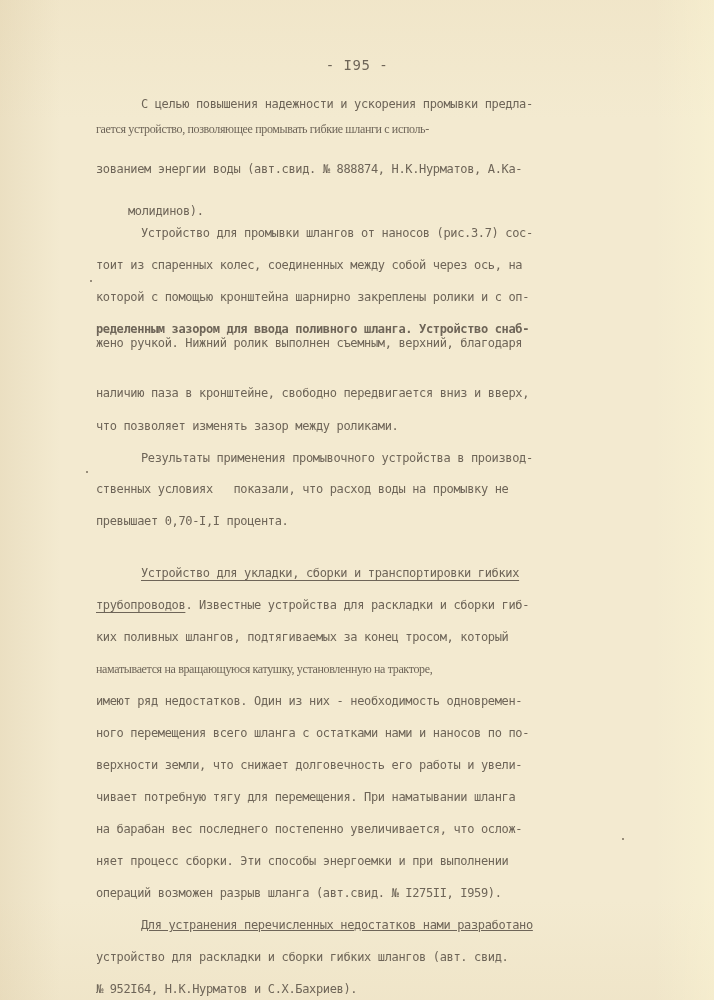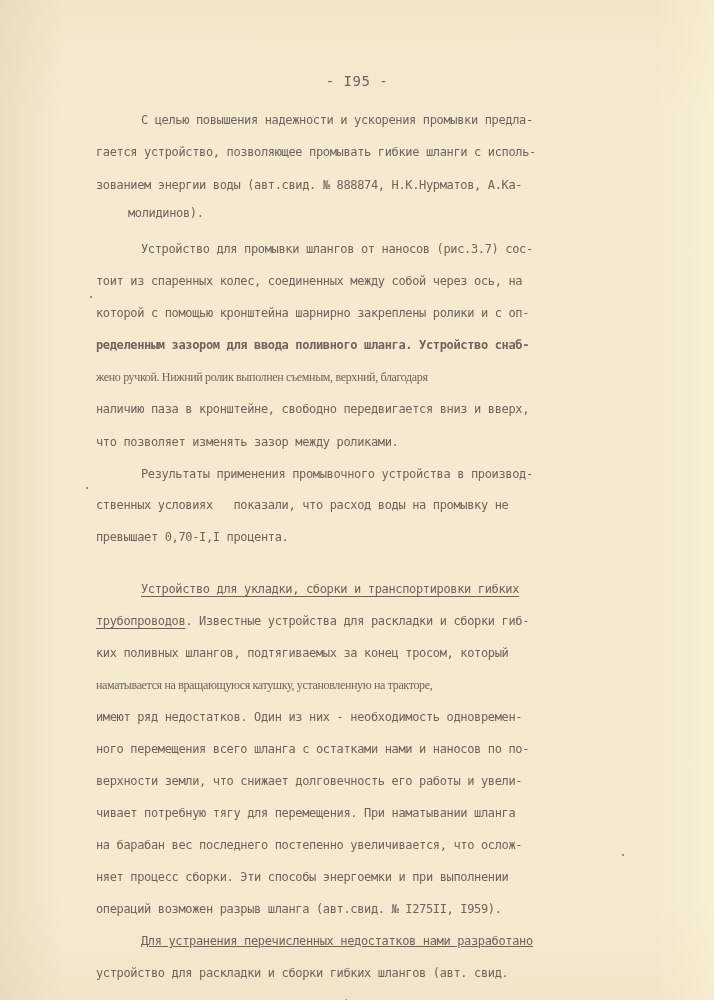--- a/index.html
+++ b/index.html
@@ -17,21 +17,20 @@
       overflow: hidden;
       font-family: "DejaVu Sans Mono", "Liberation Mono", monospace;
       color: #6e6558;
     }
     .page {
       position: absolute;
       left: 0;
       top: 0;
       width: 714px;
       height: 721px;
-      margin-top: 16px;
     }
     .page-number {
       position: absolute;
       top: 57px;
       left: 0;
       width: 714px;
       text-align: center;
       font-size: 14px;
       letter-spacing: 0.5px;
     }
@@ -55,31 +54,31 @@
   </style>
 </head>
 <body>
 
 <div class="page">
 
   <div class="page-number">- I95 -</div>
 
   <div>
     <div class="line indent" style="top:96px;">С целью повышения надежности и ускорения промывки предла-</div>
-    <div class="line" style="top:128px;">гается устройство, позволяющее промывать гибкие шланги с исполь-</div>
+    <div class="line" style="top:121px;font-family:Liberation Serif, serif;">гается устройство, позволяющее промывать гибкие шланги с исполь-</div>
     <div class="line" style="top:161px;">зованием энергии воды (авт.свид. № 888874, Н.К.Нурматов, А.Ка-</div>
-    <div class="line" style="top:189px;padding-left:32px;">молидинов).</div>
+    <div class="line" style="top:203px;padding-left:32px;">молидинов).</div>
   </div>
 
   <div>
     <div class="line indent" style="top:225px;">Устройство для промывки шлангов от наносов (рис.3.7) сос-</div>
     <div class="line" style="top:257px;">тоит из спаренных колес, соединенных между собой через ось, на</div>
     <div class="line" style="top:289px;">которой с помощью кронштейна шарнирно закреплены ролики и с оп-</div>
     <div class="line" style="top:321px;font-weight:bold;">ределенным зазором для ввода поливного шланга. Устройство снаб-</div>
-    <div class="line" style="top:353px;font-family:Liberation Serif, serif;">жено ручкой. Нижний ролик выполнен съемным, верхний, благодаря</div>
+    <div class="line" style="top:335px;">жено ручкой. Нижний ролик выполнен съемным, верхний, благодаря</div>
     <div class="line" style="top:385px;">наличию паза в кронштейне, свободно передвигается вниз и вверх,</div>
     <div class="line" style="top:418px;">что позволяет изменять зазор между роликами.</div>
   </div>
 
   <div>
     <div class="line indent" style="top:450px;">Результаты применения промывочного устройства в производ-</div>
     <div class="line" style="top:481px;">ственных условиях   показали, что расход воды на промывку не</div>
     <div class="line" style="top:513px;">превышает 0,70-I,I процента.</div>
   </div>
 

